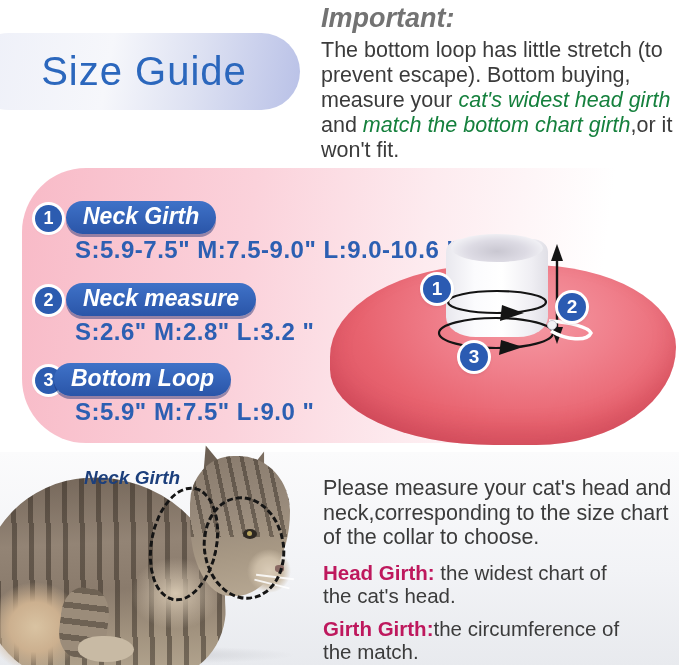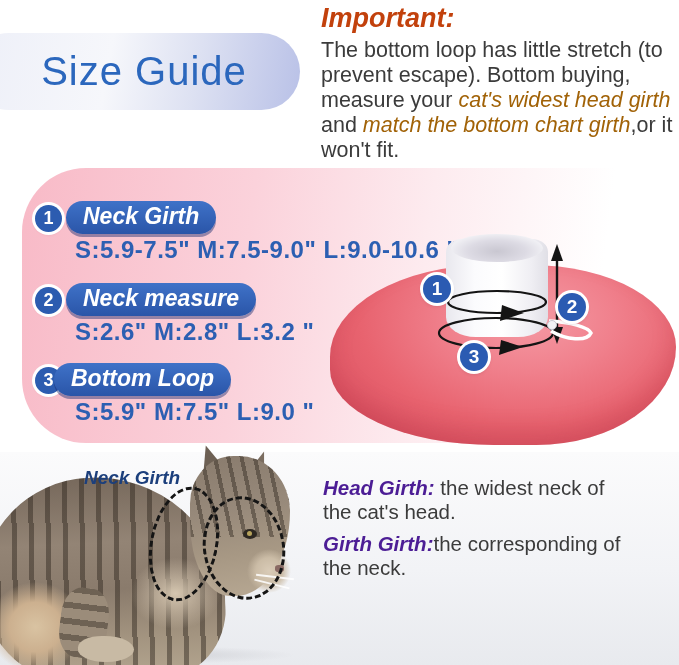--- a/index.html
+++ b/index.html
@@ -12,23 +12,23 @@
   
   .size-guide-pill{
     left:-30px;top:33px;width:330px;height:77px;border-radius:40px;
     background:linear-gradient(100deg,#edeff8 0%,#f6f7fb 42%,#dde1f2 68%,#b9c1e7 100%);
     display:flex;align-items:center;justify-content:center;
   }
   .size-guide-pill span{
     color:#2b67bd;font-size:40px;font-weight:normal;letter-spacing:1px;padding-left:18px;
   }
   .important-block{left:321px;top:3px;width:354px;}
-  .important-title{color:#c2410c;font-size:27px;font-weight:bold;font-style:italic;margin:0 0 4px 0;}
+  .important-title{color:#737373;font-size:27px;font-weight:bold;font-style:italic;margin:0 0 4px 0;}
   .important-text{font-size:21.5px;line-height:25px;color:#3b3b3b;margin:0;}
-  .pink-em{color:#a16207;font-style:italic;}
+  .pink-em{color:#15803d;font-style:italic;}
 
   
   .size-box{
     left:22px;top:168px;width:657px;height:275px;border-radius:64px;
     background:linear-gradient(97deg,#f8bac7 0%,#fbd2db 34%,#fdebef 60%,#ffffff 86%);
   }
   .row-badge{
     position:absolute;width:27px;height:27px;border-radius:50%;
     background:#2c5cb0;color:#ffffff;font-size:18px;font-weight:bold;
     display:flex;align-items:center;justify-content:center;
@@ -135,21 +135,21 @@
     transform:rotate(-9deg);
   }
   .photo-label{font-size:19px;font-weight:bold;font-style:italic;white-space:nowrap;}
   .neck-girth-label{left:84px;top:467px;color:#1c3f7c;}
   .head-girth-label{left:213px;top:597px;color:#2a5fa5;}
 
   
   .measure-text{left:323px;top:476px;width:354px;}
   .measure-p{font-size:21.5px;line-height:24.5px;color:#3b3b3b;margin:0 0 11px 0;}
   .def-p{font-size:20.5px;line-height:23.5px;color:#3b3b3b;margin:0 0 9px 0;width:310px;}
-  .term{color:#4c1d95;font-weight:bold;font-style:italic;}
+  .term{color:#be185d;font-weight:bold;}
 </style>
 </head>
 <body>
 
 <div class="canvas">
 
   <div class="abs size-guide-pill">
     <span>Size Guide</span>
   </div>
 
@@ -215,17 +215,18 @@
   <div class="abs cat-muzzle"></div>
   <div class="abs cat-nose"></div>
   <div class="abs whisker whisker-1"></div>
   <div class="abs whisker whisker-2"></div>
 
   <div class="abs dash-neck"></div>
   <div class="abs dash-head"></div>
   <span class="abs photo-label neck-girth-label">Neck Girth</span>
 
   <div class="abs measure-text">
-    <p class="def-p"><span class="term">Head Girth:</span><span> the widest neck of the cat's head.</span></p>
-    <p class="def-p"><span class="term">Girth Girth:</span><span>the corresponding of the neck.</span></p>
+    <p class="measure-p">Please measure your cat's head and neck,corresponding to the size chart of the collar to choose.</p>
+    <p class="def-p"><span class="term">Head Girth:</span><span> the widest chart of the cat's head.</span></p>
+    <p class="def-p"><span class="term">Girth Girth:</span><span>the circumference of the match.</span></p>
   </div>
 
 </div>
 
 </body></html>

